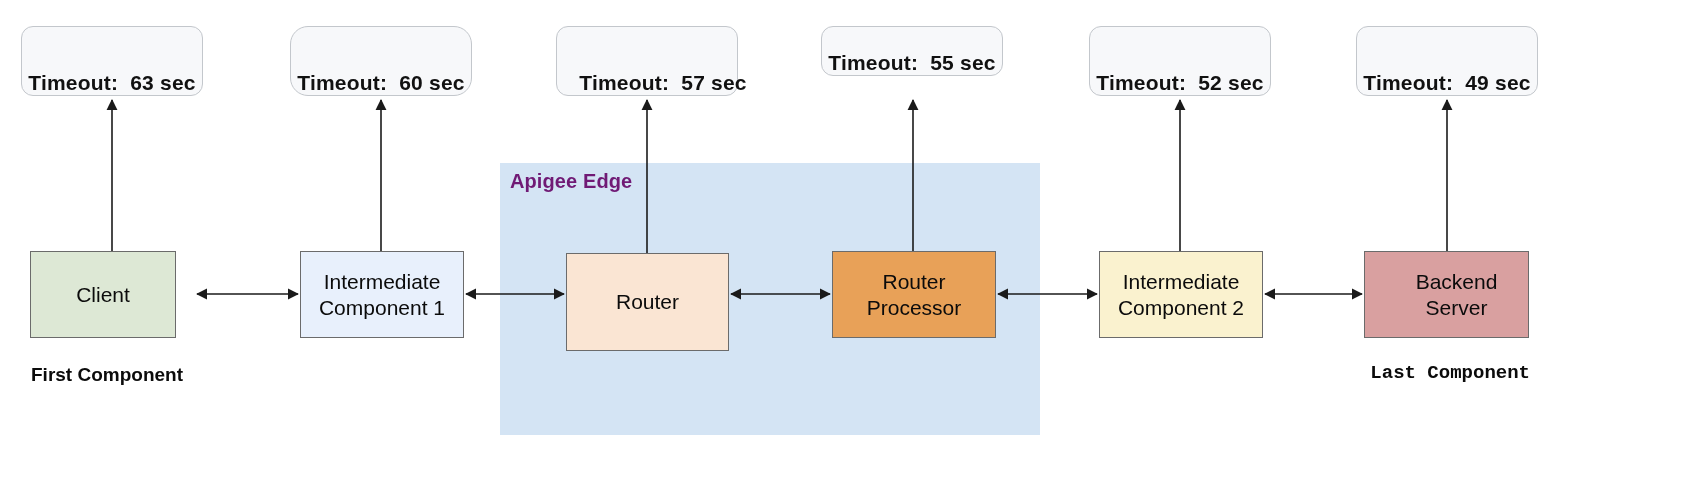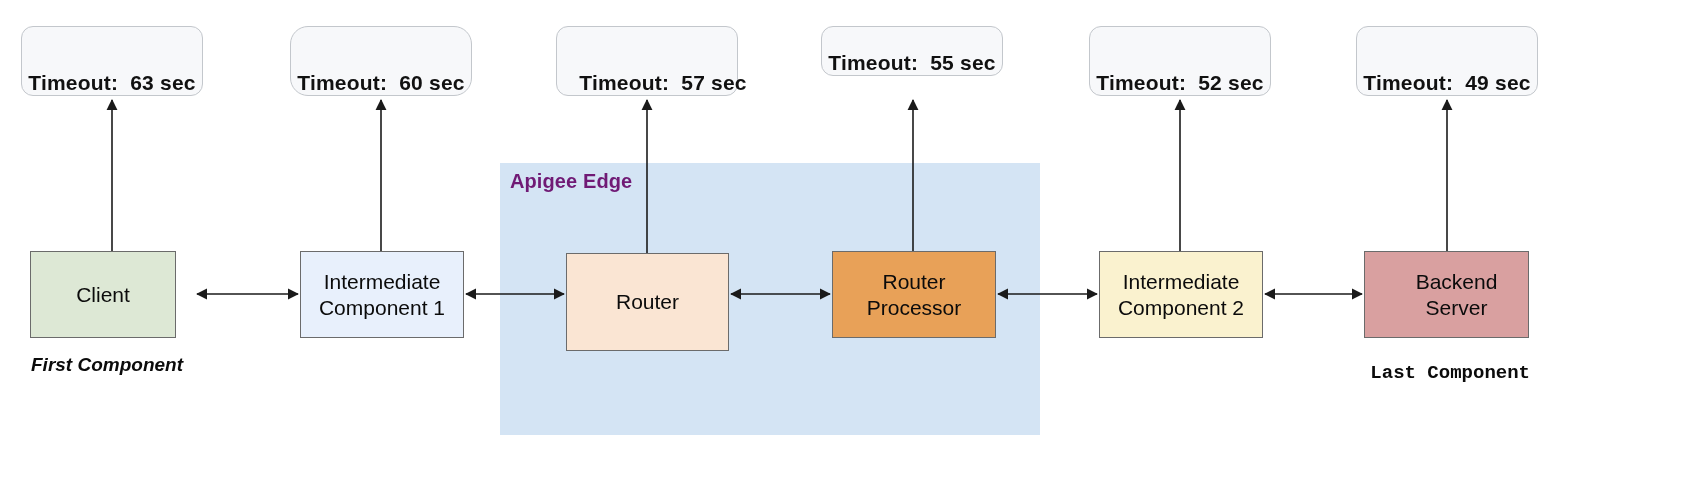--- a/index.html
+++ b/index.html
@@ -166,17 +166,17 @@
         <span class="node-label">Intermediate
 Component 2</span>
       </div>
       <div class="node" style="left: 1364px; top: 251px; width: 165px; height: 87px; background: rgb(217, 160, 160); border-color: rgb(107, 107, 107); padding-left: 20px;">
         <span class="node-label">Backend
 Server</span>
       </div>
     </div>
 
   <div id="caption-layer">
-      <div class="caption" style="left: 31px; top: 354px; font-style: italic;">First Component</div>
+      <div class="caption" style="left: 31px; top: 364px;">First Component</div>
       <div class="caption" style="left: 0px; top: 362px; width: 1530px; text-align: right; font-family: Liberation Mono, monospace;">Last Component</div>
     </div>
 
 </div>
 
 </body></html>

